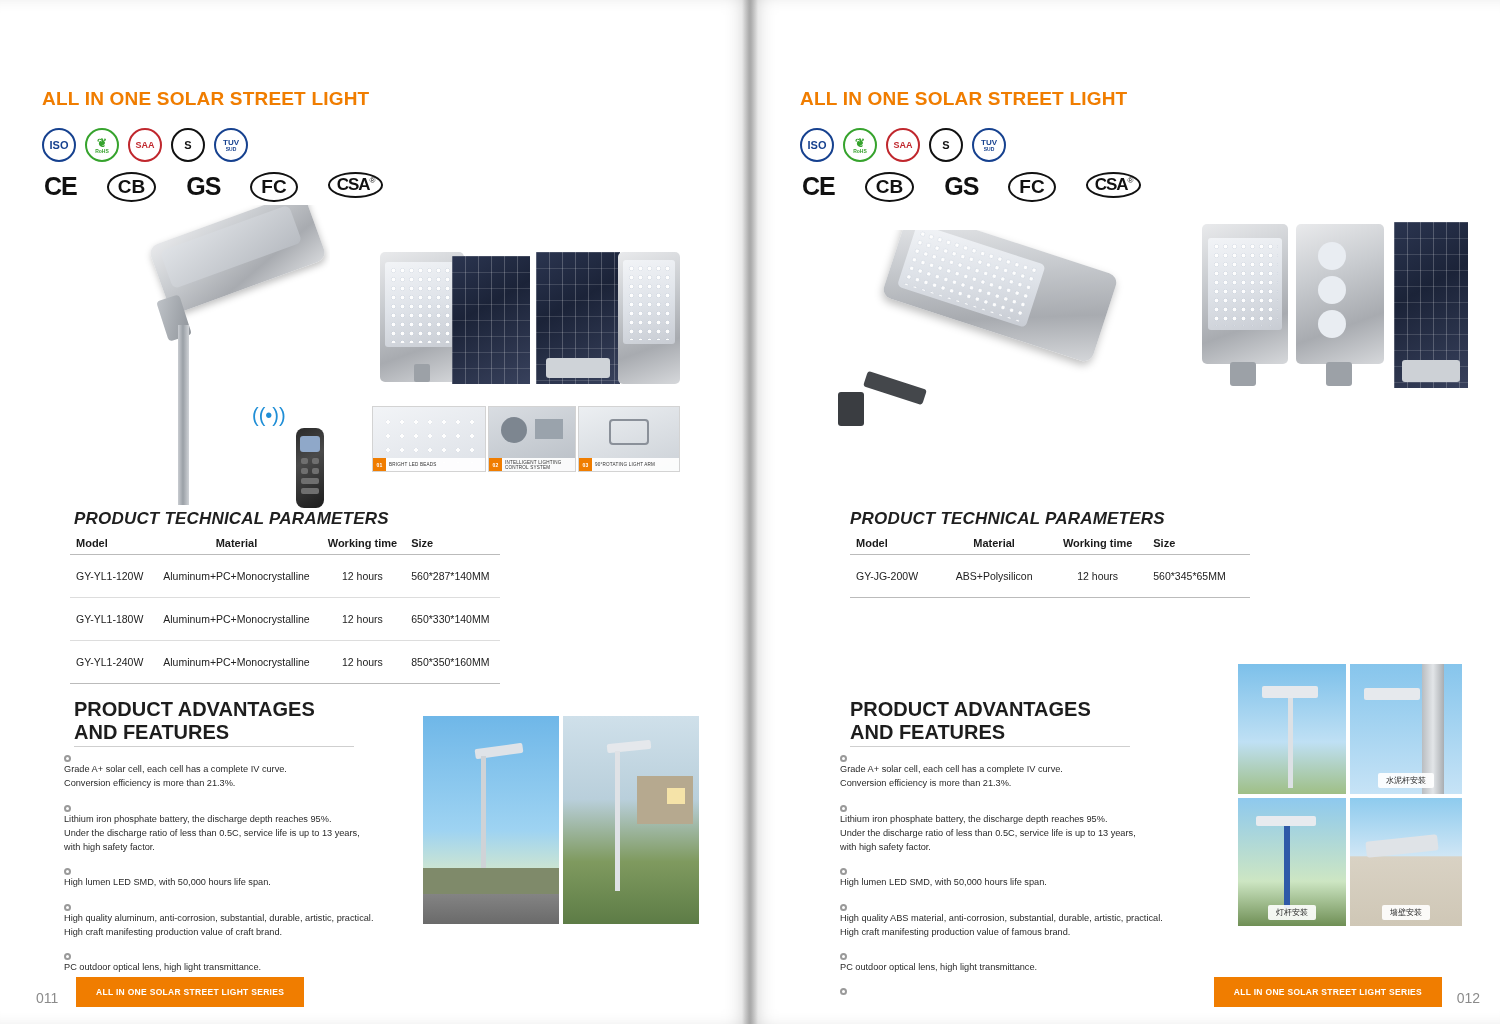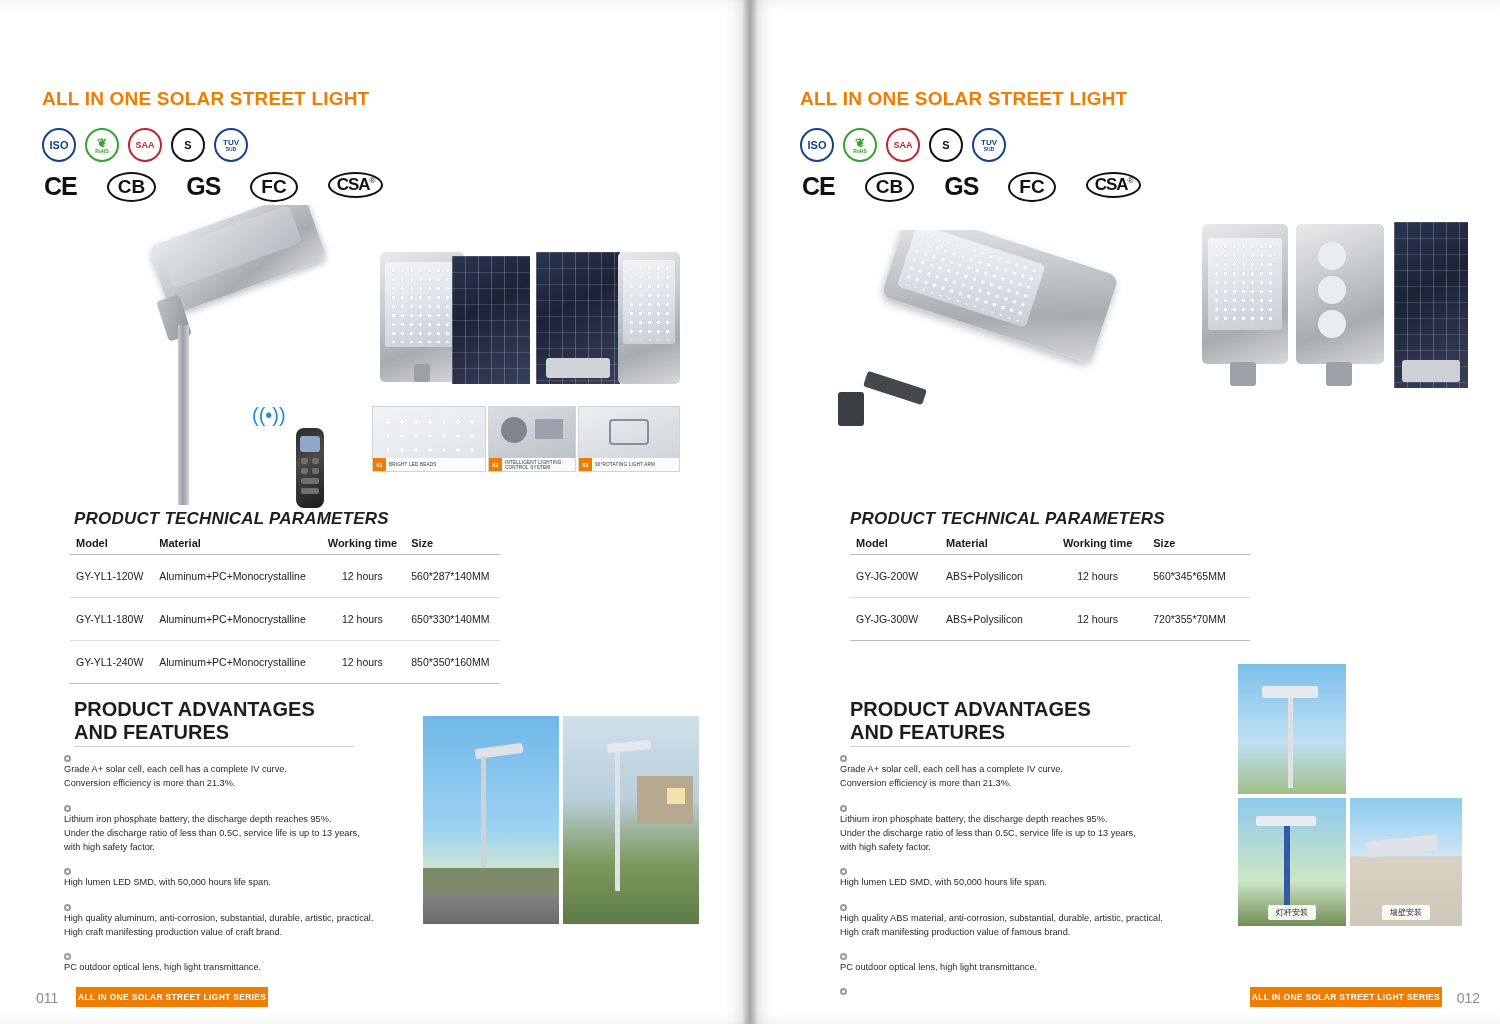--- a/index.html
+++ b/index.html
@@ -103,21 +103,21 @@
   .spec-table { position: absolute; border-collapse: collapse; font-size: 10.5px; }
   .spec-table th {
     font-weight: bold; color: #1b1b1b; padding: 5px 6px; font-size: 11px;
     border-bottom: 1px solid #bbb; white-space: nowrap;
   }
   .spec-table td {
     padding: 15px 6px; color: #222; border-bottom: 1px solid #ddd; white-space: nowrap;
   }
   .spec-table tr:last-child td { border-bottom: 1px solid #bbb; }
   .col-model { text-align: left; }
-  .col-mat { text-align: left; }
+  .col-mat { text-align: center; }
   .col-time { text-align: center; }
   .col-size { text-align: left; }
 
   
   .adv-title { position: absolute; font-size: 20px; font-weight: bold; color: #1d1d1d; line-height: 1.15; }
   .adv-rule { position: absolute; height: 1px; background: #cfcfcf; }
   .bullets { position: absolute; }
   .bullet { display: flex; margin-bottom: 11px; flex-direction: column; }
   .bullet .dot {
     width: 7px; height: 7px; border-radius: 50%; background: #fff;
@@ -130,23 +130,23 @@
   .scene .sky { position: absolute; inset: 0; }
   .scene .cap-zh {
     position: absolute; left: 50%; transform: translateX(-50%); bottom: 6px;
     background: rgba(255,255,255,0.9); color: #222; font-size: 8px;
     padding: 2px 8px; border-radius: 2px; white-space: nowrap;
   }
 
   
   .folio { position: absolute; bottom: 18px; font-size: 14px; color: #8b8b8b; }
   .folio-bar {
-    position: absolute; bottom: 17px; height: 20px; background: #f07d00; color: #fff;
+    position: absolute; bottom: 17px; height: 30px; background: #f07d00; color: #fff;
     font-size: 8.5px; font-weight: bold; display: flex; align-items: center;
-    padding: 0 2px; letter-spacing: .3px; white-space: nowrap;
+    padding: 0 20px; letter-spacing: .3px; white-space: nowrap;
   }
   .remote {
     position: absolute; width: 28px; height: 80px; border-radius: 8px;
     background: linear-gradient(150deg,#2a2a2a,#4a4a4a 40%,#1c1c1c);
   }
   .remote .scr { position:absolute; left:4px; top:8px; right:4px; height:16px; background:#8fa8c9; border-radius:3px;}
   .remote .btn { position:absolute; background:#6f6f6f; border-radius:2px; }
   .wifi { position:absolute; color:#1f8ed6; font-size: 20px; }
 </style>
 </head>
@@ -410,26 +410,20 @@
           <th class="col-size">Size</th>
         </tr>
       </thead>
       <tbody>
         <tr>
           <td class="col-model">GY-JG-200W</td>
           <td class="col-mat">ABS+Polysilicon</td>
           <td class="col-time">12 hours</td>
           <td class="col-size">560*345*65MM</td>
         </tr>
-        <tr>
-          <td class="col-model">GY-JG-300W</td>
-          <td class="col-mat">ABS+Polysilicon</td>
-          <td class="col-time">12 hours</td>
-          <td class="col-size">720*355*70MM</td>
-        </tr>
       </tbody>
     </table>
 
     <div class="adv-title" style="left:100px; top:698px;">
       <span>PRODUCT ADVANTAGES</span><br>
       <span>AND FEATURES</span>
     </div>
     <div class="adv-rule" style="left:100px; top:746px; width:280px;"></div>
 
     <div class="bullets" style="left:90px; top:752px; width:370px;">
@@ -459,20 +453,26 @@
         </div>
       <div class="bullet">
           <span class="dot"></span>
         </div>
     </div>
 
     <div class="scene" style="left:488px; top:664px; width:108px; height:130px;">
       <div class="sky" style="background:linear-gradient(to bottom,#7cc0ea,#bfe0f4 60%,#9fbf86 100%);"></div>
       <div style="position:absolute;left:24px;top:22px;width:56px;height:12px;background:#e6e9ed;border-radius:2px;"></div>
       <div style="position:absolute;left:50px;top:34px;width:5px;height:90px;background:#dde1e5;"></div>
+    </div>
+    <div class="scene" style="left:600px; top:664px; width:112px; height:130px;">
+      <div class="sky" style="background:linear-gradient(to bottom,#86c5ec,#c6e3f6);"></div>
+      <div style="position:absolute;right:18px;top:0;width:22px;height:130px;background:linear-gradient(to right,#b9bdc1,#e2e5e8,#a9adb1);"></div>
+      <div style="position:absolute;left:14px;top:24px;width:56px;height:12px;background:#e6e9ed;border-radius:2px;"></div>
+      <div class="cap-zh">水泥杆安装</div>
     </div>
     <div class="scene" style="left:488px; top:798px; width:108px; height:128px;">
       <div class="sky" style="background:linear-gradient(to bottom,#8ec9ee,#cde6c3 65%,#6f8f55 100%);"></div>
       <div style="position:absolute;left:18px;top:18px;width:60px;height:10px;background:#e8ebef;border-radius:2px;"></div>
       <div style="position:absolute;left:46px;top:28px;width:6px;height:82px;background:#2f5aa8;"></div>
       <div class="cap-zh">灯杆安装</div>
     </div>
     <div class="scene" style="left:600px; top:798px; width:112px; height:128px;">
       <div class="sky" style="background:linear-gradient(to bottom,#8ecbee 0%,#cfe6f5 45%,#d9d2c4 46%,#cfc7b6 100%);"></div>
       <div style="position:absolute;left:16px;top:40px;width:72px;height:16px;background:#dfe3e7;border-radius:3px;transform:rotate(-6deg);"></div>

